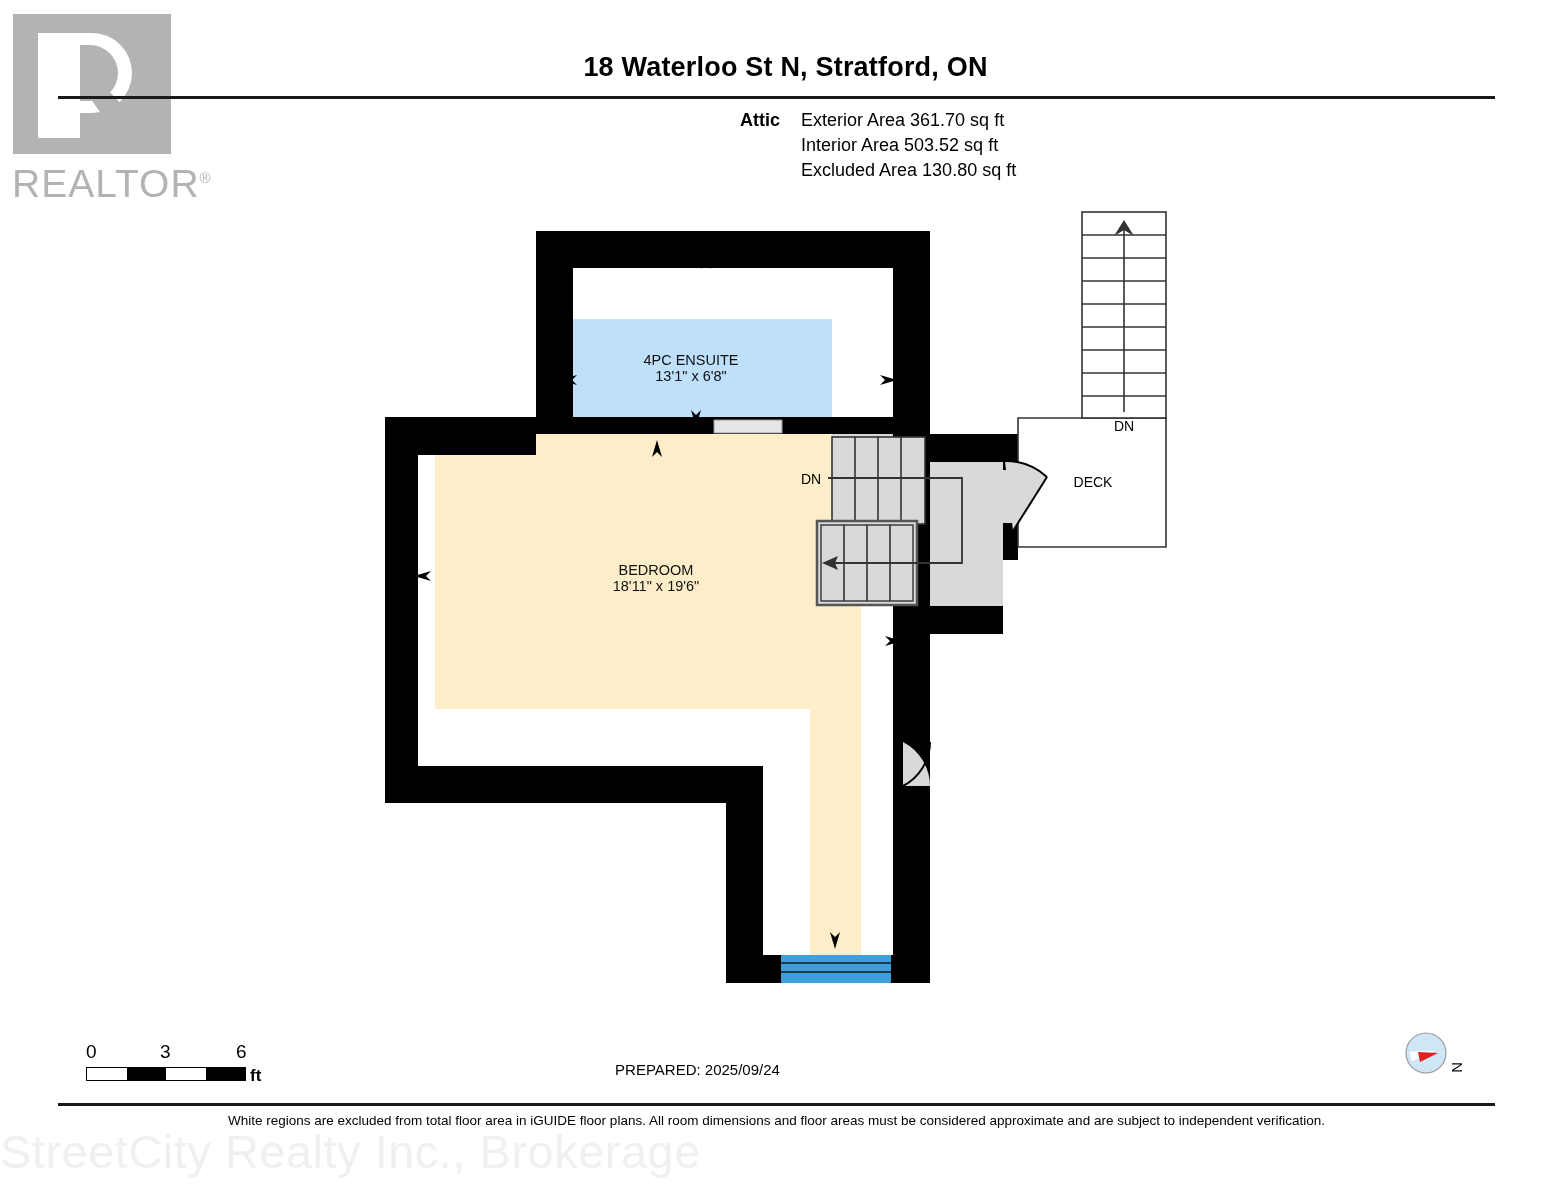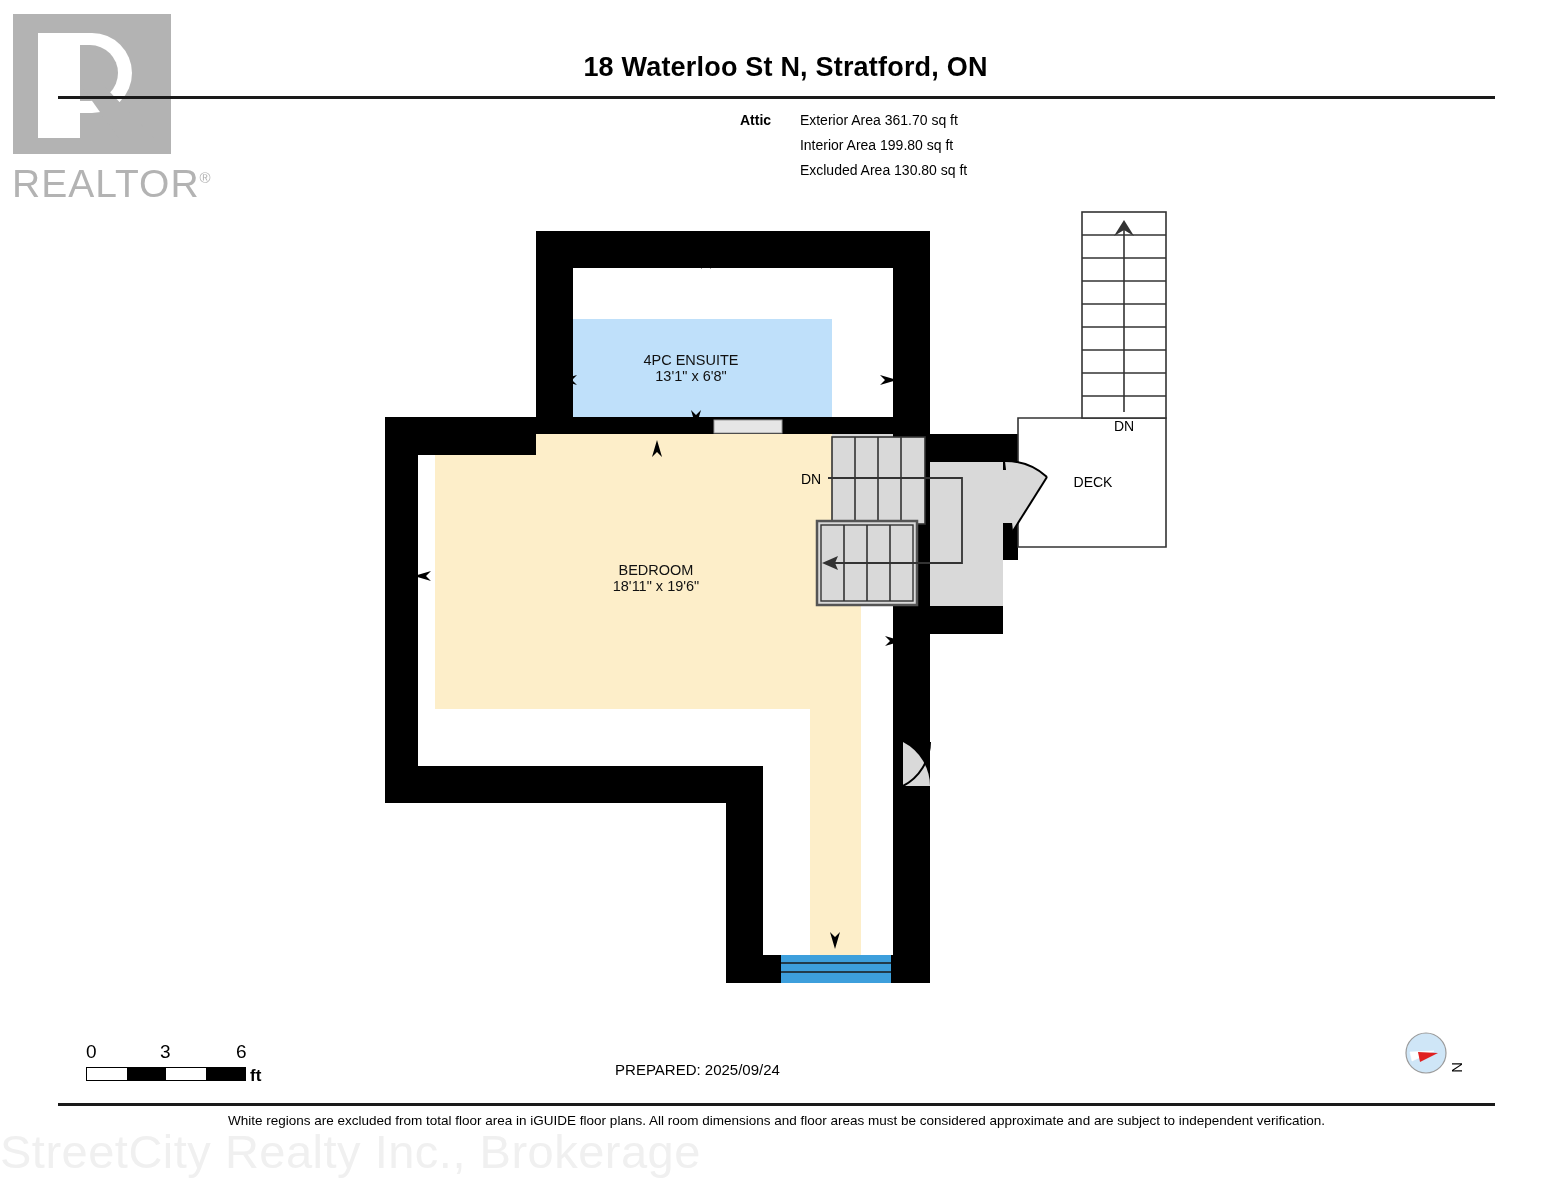--- a/index.html
+++ b/index.html
@@ -89,21 +89,21 @@
     left: 58px;
     top: 96px;
     width: 1437px;
     height: 3px;
     background: #1a1a1a;
   }
   #area-block {
     position: absolute;
     left: 740px;
     top: 108px;
-    font-size: 14px;
+    font-size: 18px;
     line-height: 25px;
   }
   #area-block .area-row { display: block; white-space: nowrap; }
   #area-block .floor-label {
     display: inline-block;
     width: 48px;
     font-weight: bold;
   }
   #area-block .area-value { display: inline-block; margin-left: 8px; }
 
@@ -212,21 +212,21 @@
 <div id="plan-title">18 Waterloo St N, Stratford, ON</div>
 <div id="title-rule"></div>
 
 <div id="area-block">
   <span class="area-row">
     <span class="floor-label">Attic</span>
     <span class="area-value">Exterior Area 361.70 sq ft</span>
   </span>
   <span class="area-row">
     <span class="floor-label"></span>
-    <span class="area-value">Interior Area 199.80 sq ft</span>
+    <span class="area-value">Interior Area 503.52 sq ft</span>
   </span>
   <span class="area-row">
     <span class="floor-label"></span>
     <span class="area-value">Excluded Area 130.80 sq ft</span>
   </span>
 </div>
 
 <svg id="floorplan" viewBox="0 0 1553 1200">
 
   <rect x="569" y="319" width="263" height="112" fill="#bfe0fa"></rect>

